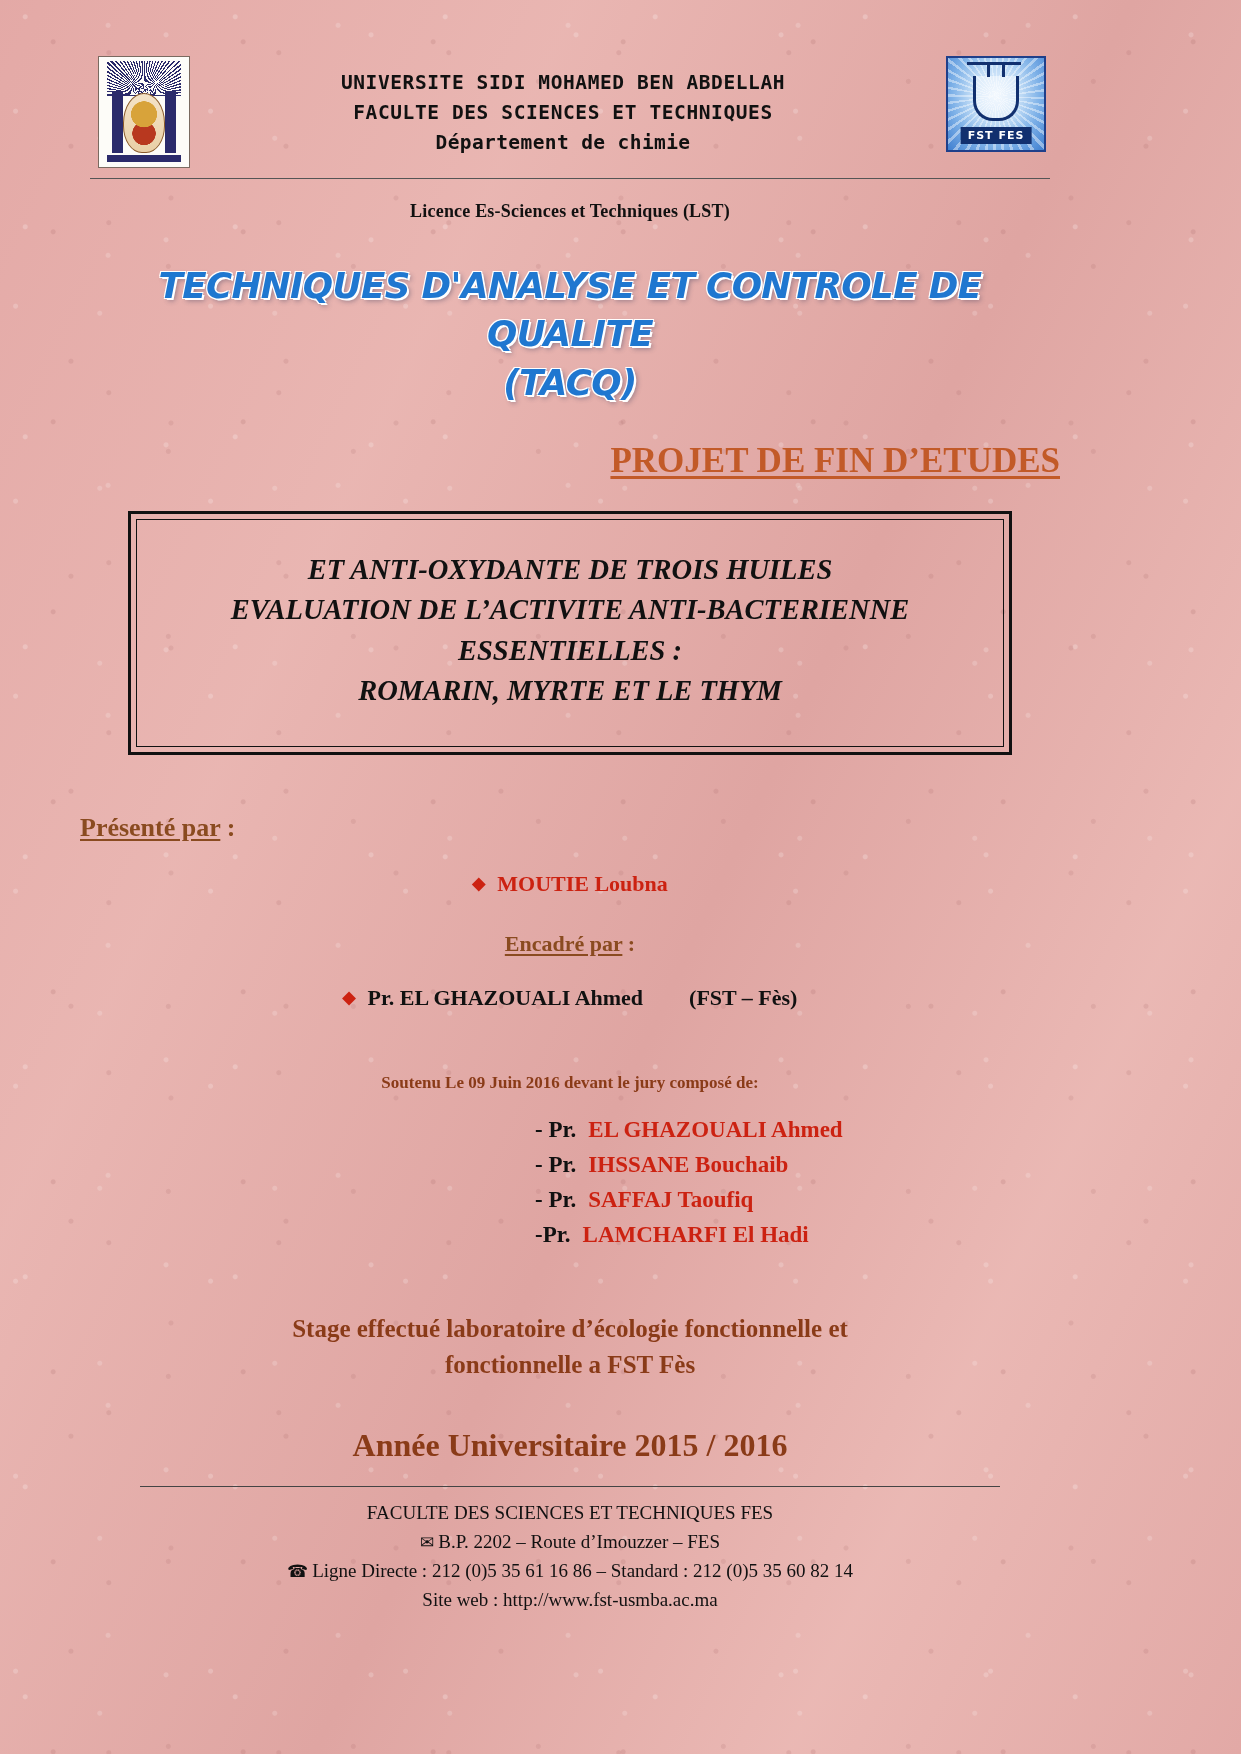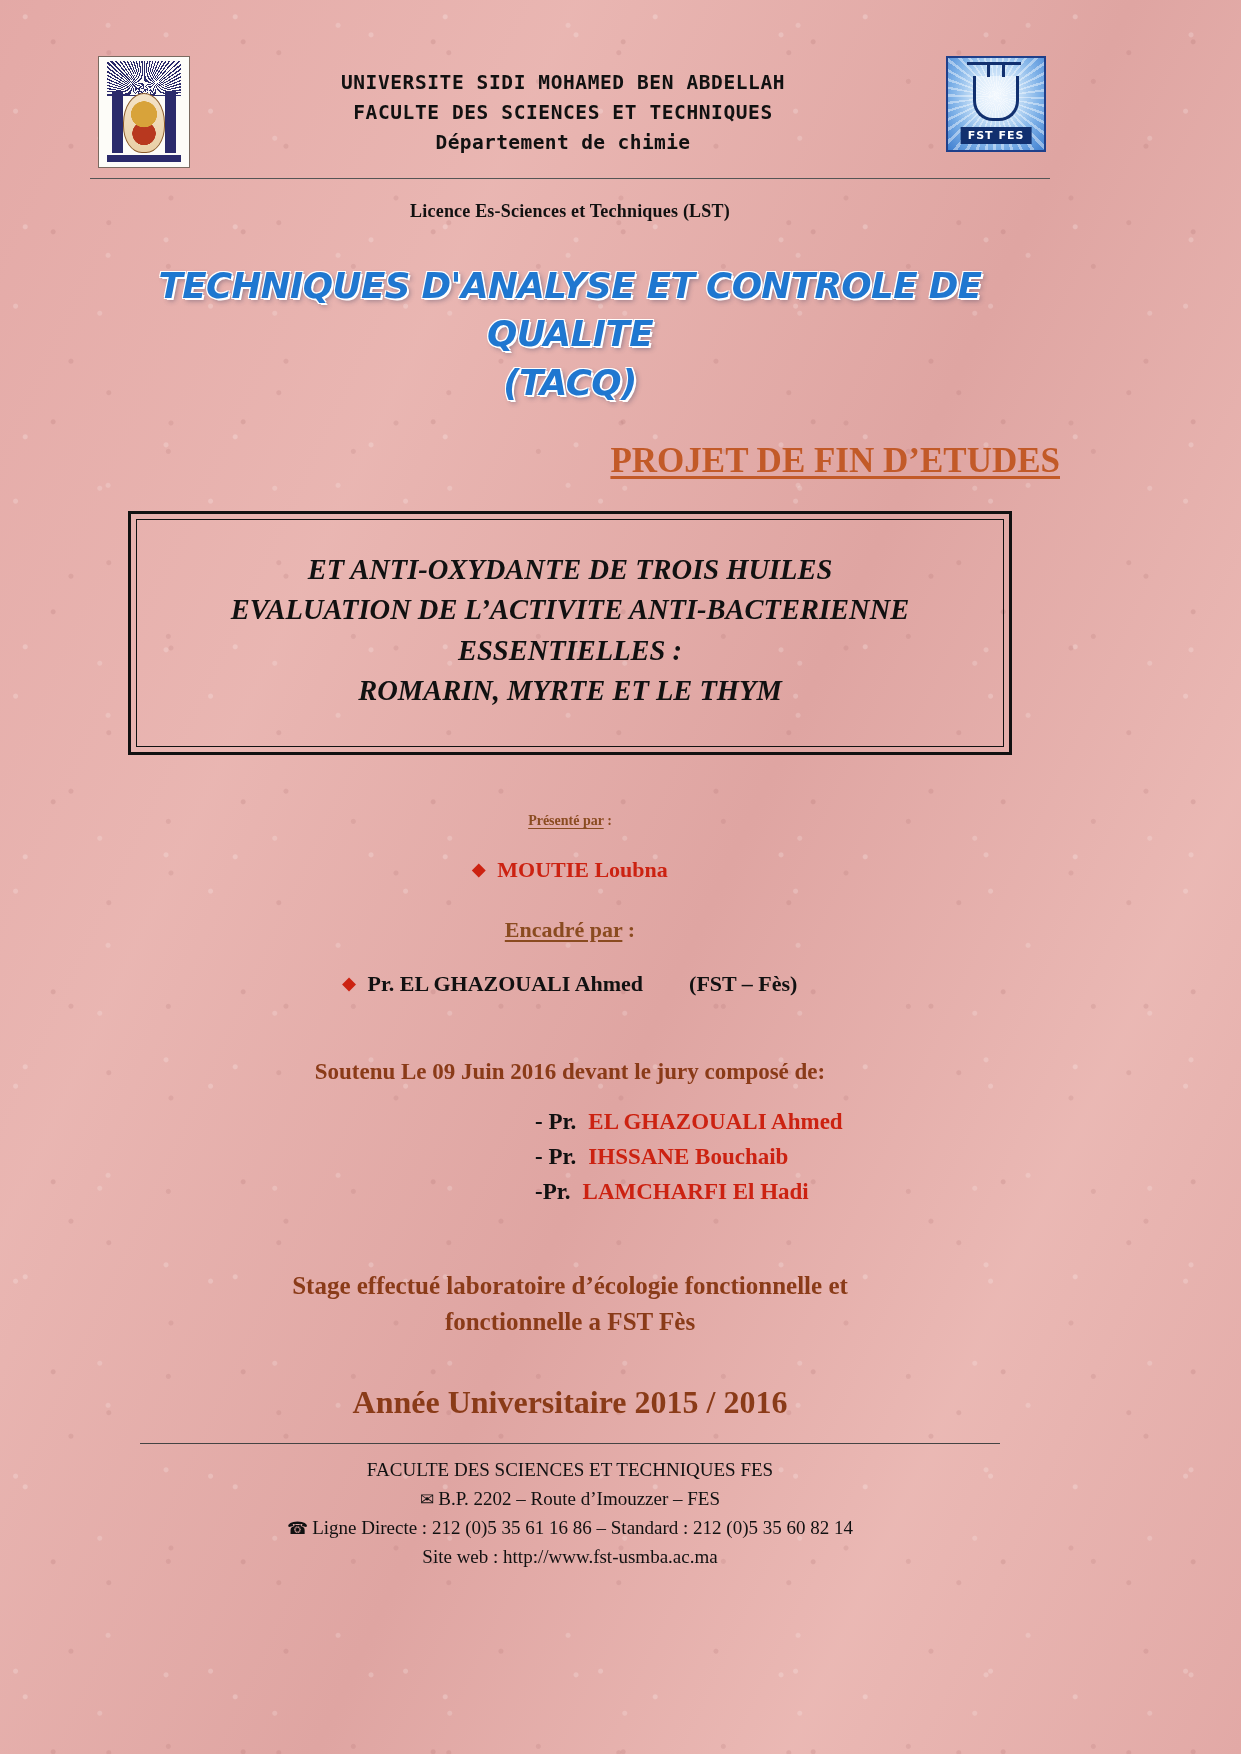--- a/index.html
+++ b/index.html
@@ -231,23 +231,23 @@
     text-align: center;
     font-weight: bold;
     font-style: italic;
     font-size: 28.5px;
     line-height: 1.42;
     color: #111;
   }
   .title-box-inner span { display: block; }
 
   .presente {
-    text-align: center;
+    text-align: left;
     margin-top: 58px;
-    font-size: 14px;
+    font-size: 26px;
     font-weight: bold;
     color: #8a4b20;
   }
   .presente u { text-decoration: underline; text-underline-offset: 3px; }
 
   .bullet-line {
     text-align: center;
     margin-top: 28px;
     font-size: 22px;
     font-weight: bold;
@@ -268,21 +268,21 @@
     margin-top: 34px;
     font-size: 22px;
     font-weight: bold;
     color: #8a4b20;
   }
   .encadre u { text-decoration: underline; text-underline-offset: 3px; }
 
   .soutenu {
     text-align: center;
     margin-top: 62px;
-    font-size: 23px;
+    font-size: 17px;
     font-weight: bold;
     color: #8a3b18;
   }
 
   .jury {
     margin-top: 20px;
     padding-left: 455px;
     font-size: 23px;
     font-weight: bold;
     line-height: 1.52;
@@ -393,20 +393,23 @@
   <div class="soutenu">Soutenu Le 09 Juin 2016  devant le jury composé de:</div>
 
   <div class="jury">
     <div>
       <span class="pr">- Pr.</span><span class="nm">EL GHAZOUALI Ahmed</span>
     </div>
     <div>
       <span class="pr">- Pr.</span><span class="nm">IHSSANE Bouchaib</span>
     </div>
     <div>
+      <span class="pr">- Pr.</span><span class="nm">SAFFAJ Taoufiq</span>
+    </div>
+    <div>
       <span class="pr">-Pr.</span><span class="nm">LAMCHARFI El Hadi</span>
     </div>
   </div>
 
   <div class="stage">
     <div>Stage effectué laboratoire d’écologie fonctionnelle et</div>
     <div>fonctionnelle a FST Fès</div>
   </div>
 
   <div class="annee">Année Universitaire  2015 / 2016</div>

